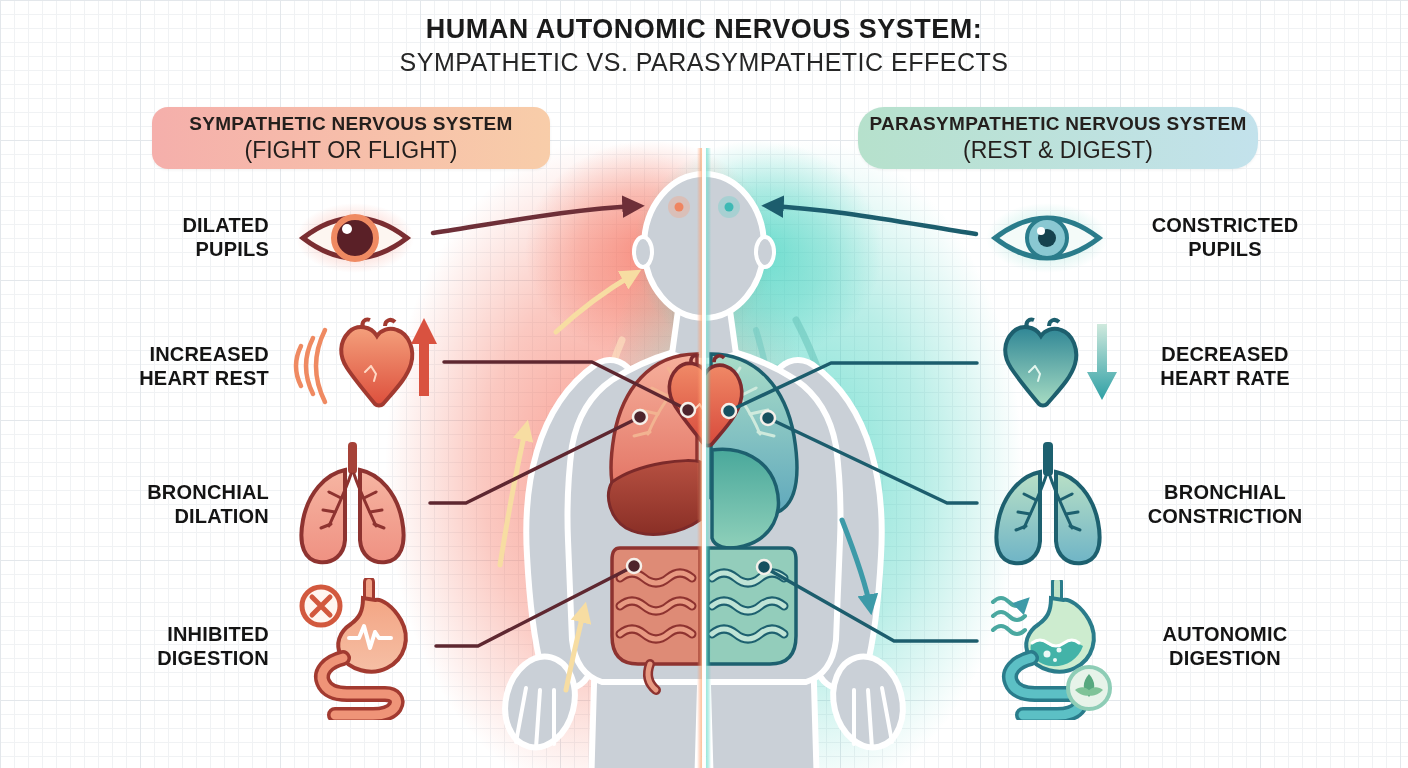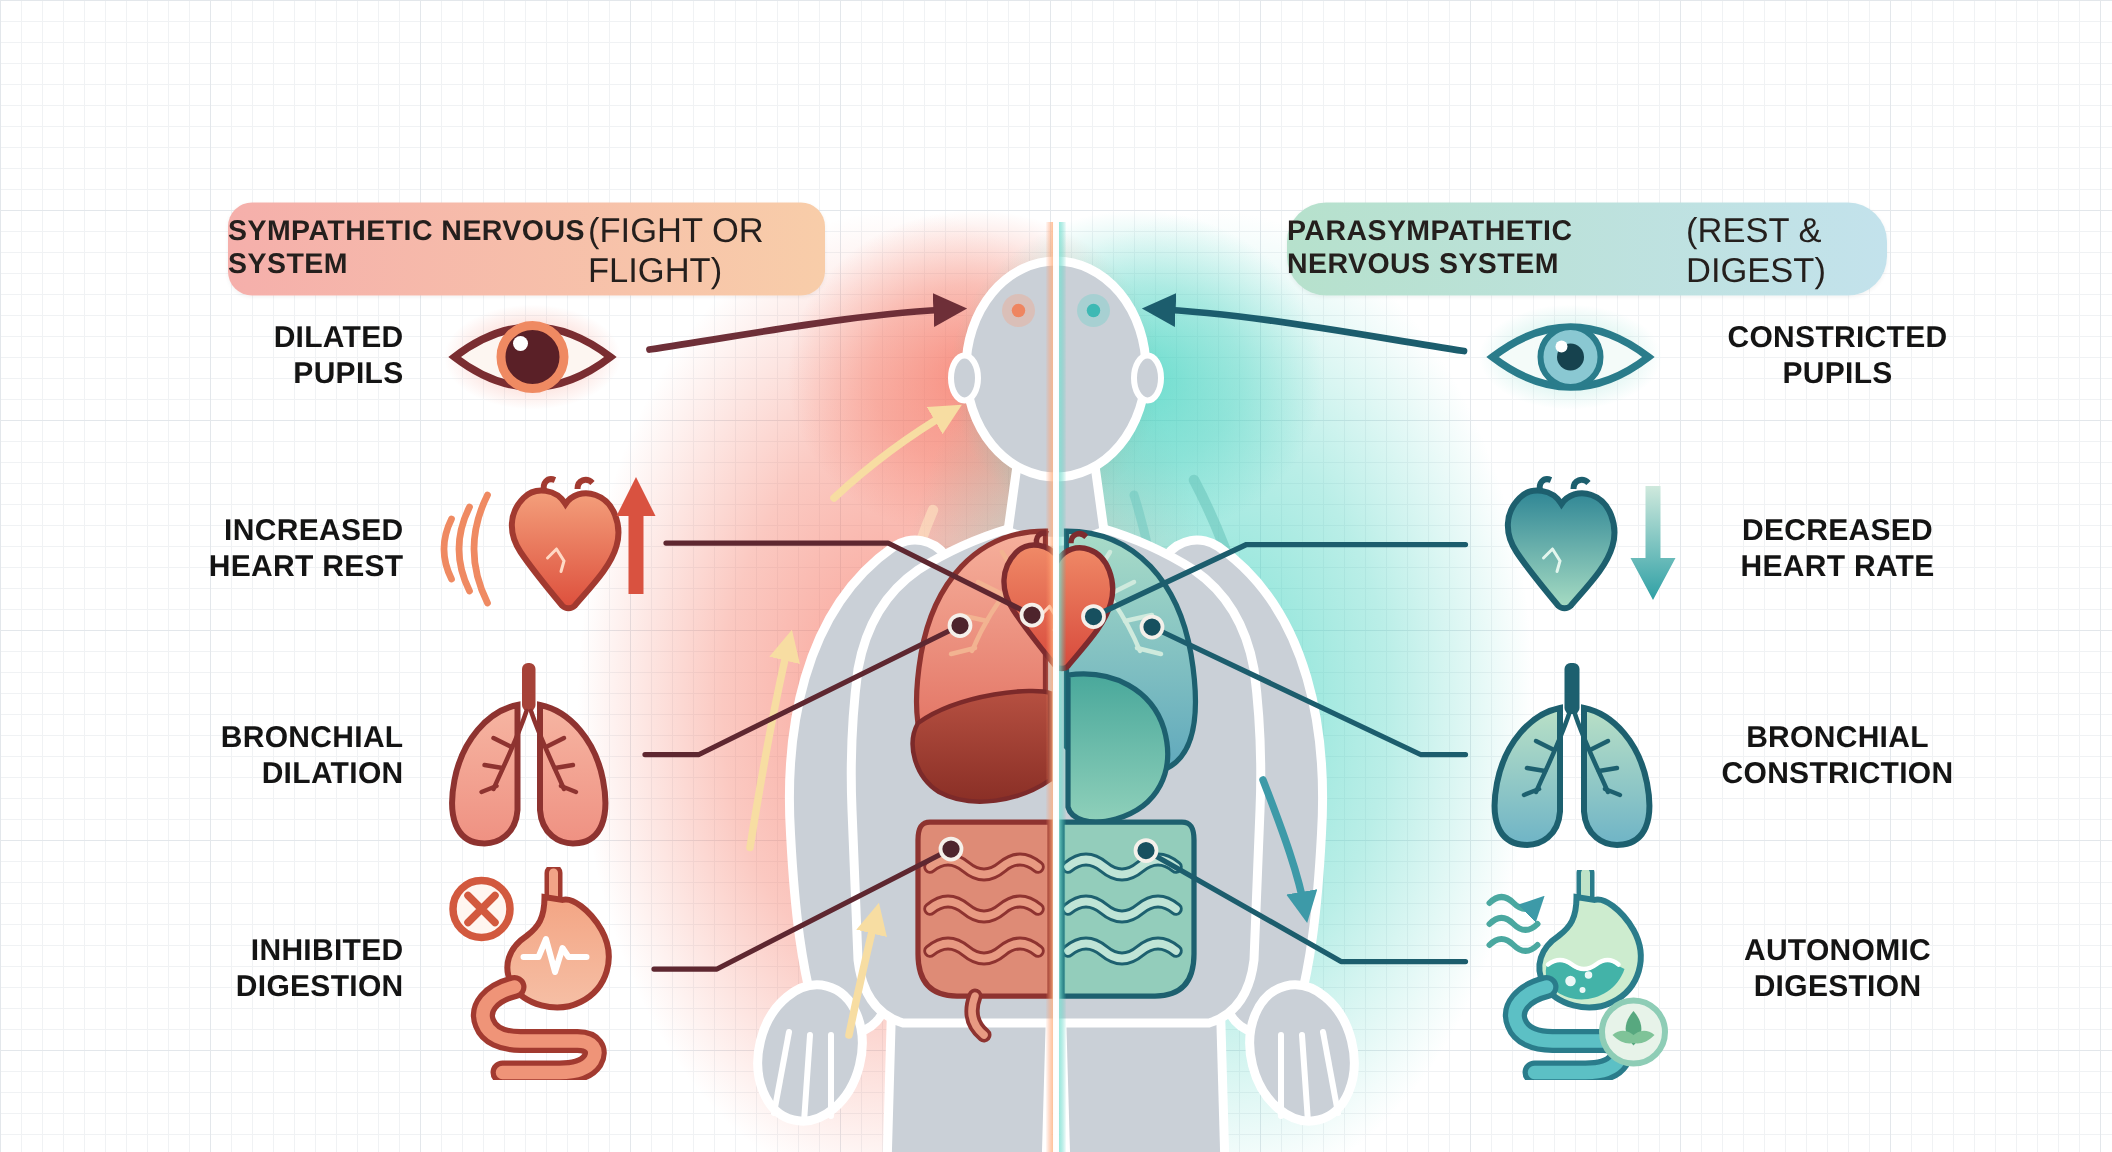--- a/index.html
+++ b/index.html
@@ -11,22 +11,22 @@
       linear-gradient(#e3e7eb 1px, transparent 1px),
       linear-gradient(90deg,#e3e7eb 1px, transparent 1px),
       linear-gradient(#f0f2f4 1px, transparent 1px),
       linear-gradient(90deg,#f0f2f4 1px, transparent 1px);
     background-size:140px 140px,140px 140px,14px 14px,14px 14px;
   }
   .title{position:absolute;top:14px;left:0;width:100%;text-align:center;z-index:3;color:#1b1b1b;}
   .title .t1{font-size:27px;font-weight:bold;letter-spacing:.5px;}
   .title .t2{font-size:25px;font-weight:normal;letter-spacing:.5px;color:#262626;margin-top:3px;}
   .badge{position:absolute;top:107px;height:62px;border-radius:16px;z-index:3;
-    display:flex;flex-direction:row;justify-content:center;align-items:center;color:#241f1d;
-    box-shadow:0 1px 3px rgba(0,0,0,.06);margin-top:28px;}
+    display:flex;flex-direction:column;justify-content:center;align-items:center;color:#241f1d;
+    box-shadow:0 1px 3px rgba(0,0,0,.06);}
   .badge .b1{font-size:19px;font-weight:bold;letter-spacing:.3px;}
   .badge .b2{font-size:23px;font-weight:normal;margin-top:2px;}
   .badge.sym{left:152px;width:398px;background:linear-gradient(90deg,#f5afab,#f8cda9);}
   .badge.par{left:858px;width:400px;background:linear-gradient(90deg,#b6e1cc,#c3e2ec);border-radius:26px;}
   .lbl{position:absolute;z-index:3;font-size:20px;line-height:1.2;font-weight:bold;
     color:#141414;white-space:pre-line;letter-spacing:.2px;}
   .lbl.l{width:155px;left:114px;text-align:right;}
   .lbl.r{left:1125px;text-align:center;width:200px;}
   .ic{position:absolute;z-index:3;}
   svg{display:block;}
@@ -237,20 +237,24 @@
         <circle cx="688" cy="410" r="7" fill="#4e242c"></circle>
         <circle cx="640" cy="417" r="7" fill="#4e242c"></circle>
         <circle cx="634" cy="566" r="7" fill="#4e242c"></circle>
         <circle cx="729" cy="411" r="7" fill="#17505f"></circle>
         <circle cx="768" cy="418" r="7" fill="#17505f"></circle>
         <circle cx="764" cy="567" r="7" fill="#17505f"></circle>
       </g>
     </g>
   </svg>
 
+  <div class="title">
+    <div class="t1">HUMAN AUTONOMIC NERVOUS SYSTEM:</div>
+    <div class="t2">SYMPATHETIC VS. PARASYMPATHETIC EFFECTS</div>
+  </div>
 
   <div class="badge sym">
     <div class="b1">SYMPATHETIC NERVOUS SYSTEM</div>
     <div class="b2">(FIGHT OR FLIGHT)</div>
   </div>
   <div class="badge par">
     <div class="b1">PARASYMPATHETIC NERVOUS SYSTEM</div>
     <div class="b2">(REST &amp; DIGEST)</div>
   </div>
 

